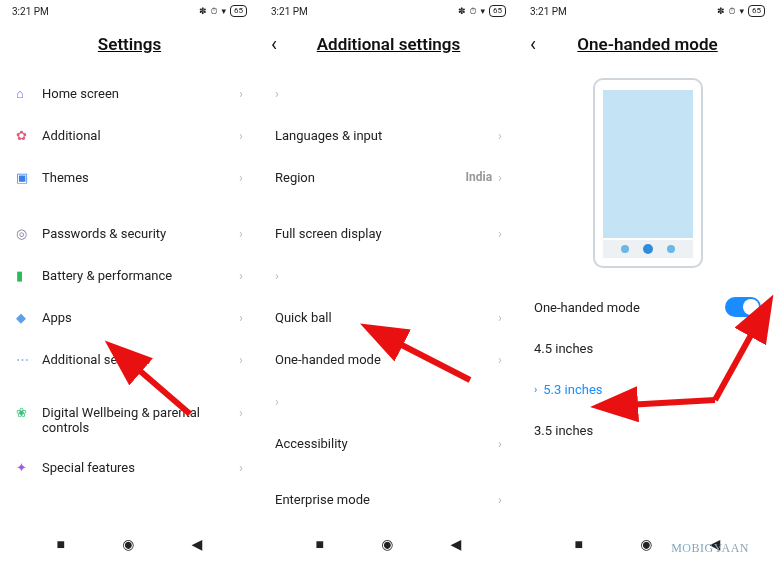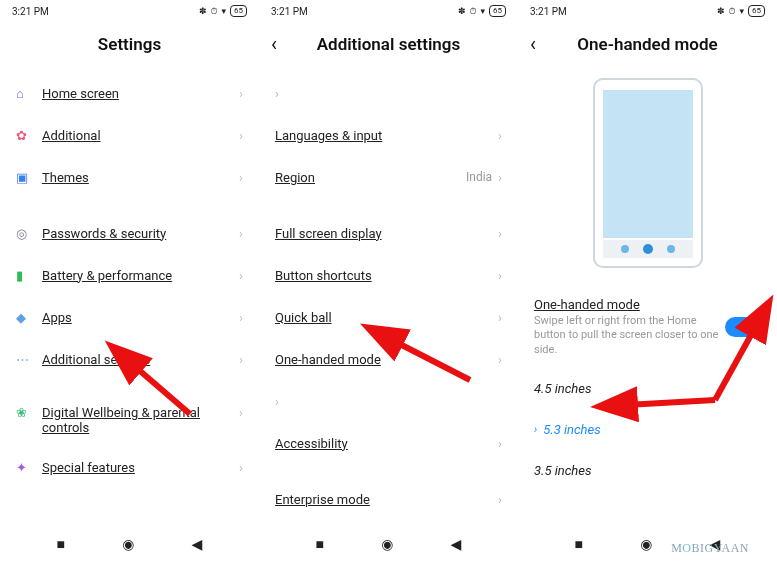--- a/index.html
+++ b/index.html
@@ -42,20 +42,21 @@
       font-size: 8px;
       line-height: 10px;
     }
     
     .header {
       height: 44px;
       display: flex;
       align-items: center;
       justify-content: center;
       position: relative;
+      text-decoration: underline;
     }
     .header-title {
       font-size: 17px;
       font-weight: 600;
       color: #111;
     }
     .back-btn {
       position: absolute;
       left: 12px;
       top: 50%;
@@ -78,32 +79,33 @@
       font-size: 13px;
       color: #222;
       cursor: pointer;
     }
     .list-item .left-icon {
       width: 26px;
       display: flex;
       align-items: center;
       justify-content: flex-start;
     }
-    .list-item .label { flex: 1; padding-right: 6px; text-decoration: underline; }
+    .list-item .label { flex: 1; padding-right: 6px; }
     .list-item .sublabel {
       font-size: 11px;
       color: #999;
       margin-top: 2px;
       line-height: 1.3;
     }
     .list-item.with-sub { align-items: flex-start; }
     .list-item .value {
       font-size: 12px;
       color: #999;
       margin-right: 6px;
+      font-weight: bold;
     }
     .chev {
       color: #bbb;
       font-size: 13px;
     }
     .section-gap {
       height: 14px;
     }
     
     .navbar {
@@ -158,21 +160,20 @@
       background: #fff;
       border-radius: 50%;
     }
     .option-row {
       display: flex;
       align-items: center;
       padding: 13px 16px;
       font-size: 13px;
       color: #222;
       cursor: pointer;
-      font-style: italic;
     }
     .option-row.selected { color: #1a8cff; }
     .option-row .check { color: #1a8cff; margin-right: 6px; font-size: 11px; }
     
     .arrow-layer {
       position: absolute;
       inset: 0;
       width: 777px;
       height: 562px;
       pointer-events: none;
@@ -298,21 +299,20 @@
         <span class="label">Region</span>
         <span class="value">India</span>
         <span class="chev">›</span>
       </div>
       <div class="section-gap"></div>
       <div class="list-item">
         <span class="label">Full screen display</span>
         <span class="chev">›</span>
       </div>
       <div class="list-item">
-        <span class="label">Button shortcuts</span>
         <span class="chev">›</span>
       </div>
       <div class="list-item">
         <span class="label">Quick ball</span>
         <span class="chev">›</span>
       </div>
       <div class="list-item">
         <span class="label">One-handed mode</span>
         <span class="chev">›</span>
       </div>
@@ -356,21 +356,20 @@
         <div class="screen-area"></div>
         <div class="home-row">
           <div class="dot"></div>
             <div class="dot center"></div>
             <div class="dot"></div>
         </div>
       </div>
       <div class="list-item with-sub" style="align-items:center;">
         <div style="flex:1;">
           <div class="label">One-handed mode</div>
-          <div class="sublabel">Swipe left or right from the Home button to pull the screen closer to one side.</div>
         </div>
         <div class="toggle"></div>
       </div>
       <div class="option-row">
         <span>4.5 inches</span>
       </div>
       <div class="option-row selected">
         <span class="check">›</span>
         <span>5.3 inches</span>
       </div>

